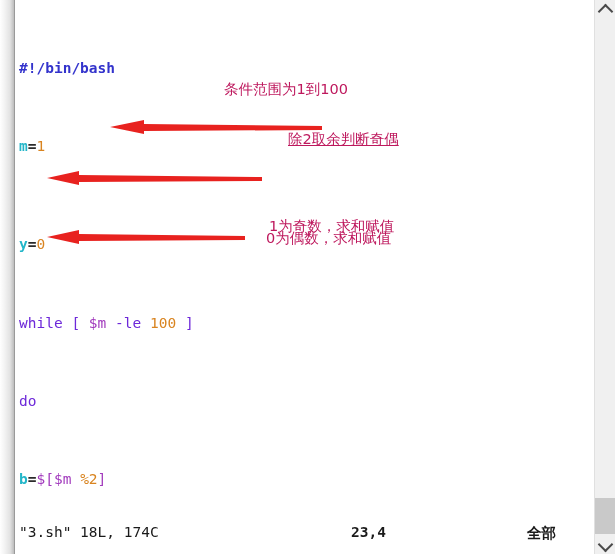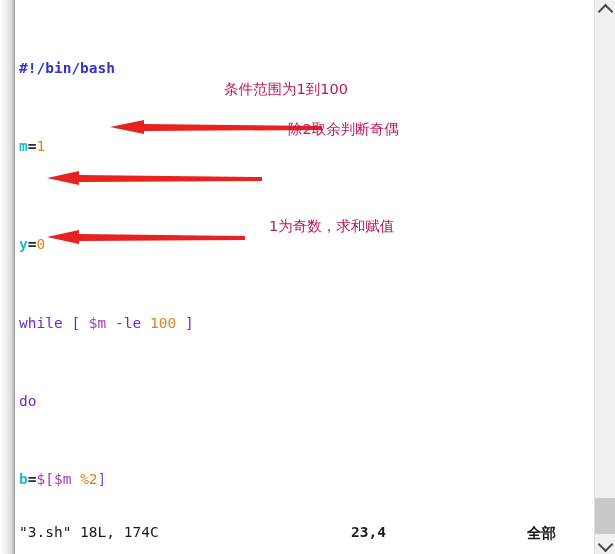--- a/index.html
+++ b/index.html
@@ -211,30 +211,31 @@
     
     
     
   </div>
 
   <div class="annotation-note" style="left:224px; top:80px;">条件范围为1到100</div>
 
   <svg class="annotation-arrow" style="left:110px; top:119px; width:212px; height:16px;" viewBox="0 0 212 16">
     <polygon points="0,8 34,1 34,5 212,7 212,11 34,12 34,15" fill="#e8221f"></polygon>
   </svg>
-  <div class="annotation-note" style="left:288px; top:120px;">除2取余判断奇偶</div>
+  <div class="annotation-note" style="left:288px; top:130px;text-decoration:underline;">除2取余判断奇偶</div>
 
   <svg class="annotation-arrow" style="left:47px; top:170px; width:215px; height:16px;" viewBox="0 0 215 16">
     <polygon points="0,8 32,1 32,5 215,7 215,11 32,12 32,15" fill="#e8221f"></polygon>
   </svg>
   <div class="annotation-note" style="left:269px; top:169px;margin-top:48px;">1为奇数，求和赋值</div>
 
   <svg class="annotation-arrow" style="left:47px; top:229px; width:198px; height:16px;" viewBox="0 0 198 16">
     <polygon points="0,8 32,1 32,5 198,7 198,11 32,12 32,15" fill="#e8221f"></polygon>
   </svg>
+  <div class="annotation-note" style="left:266px; top:229px;">0为偶数，求和赋值</div>
 
 
   <div id="status-bar">
     <span id="status-file">"3.sh" 18L, 174C</span>
     <span id="status-position">23,4</span>
     <span id="status-scrollstate">全部</span>
   </div>
 
   <div id="scrollbar">
     <div id="scrollbar-up">

